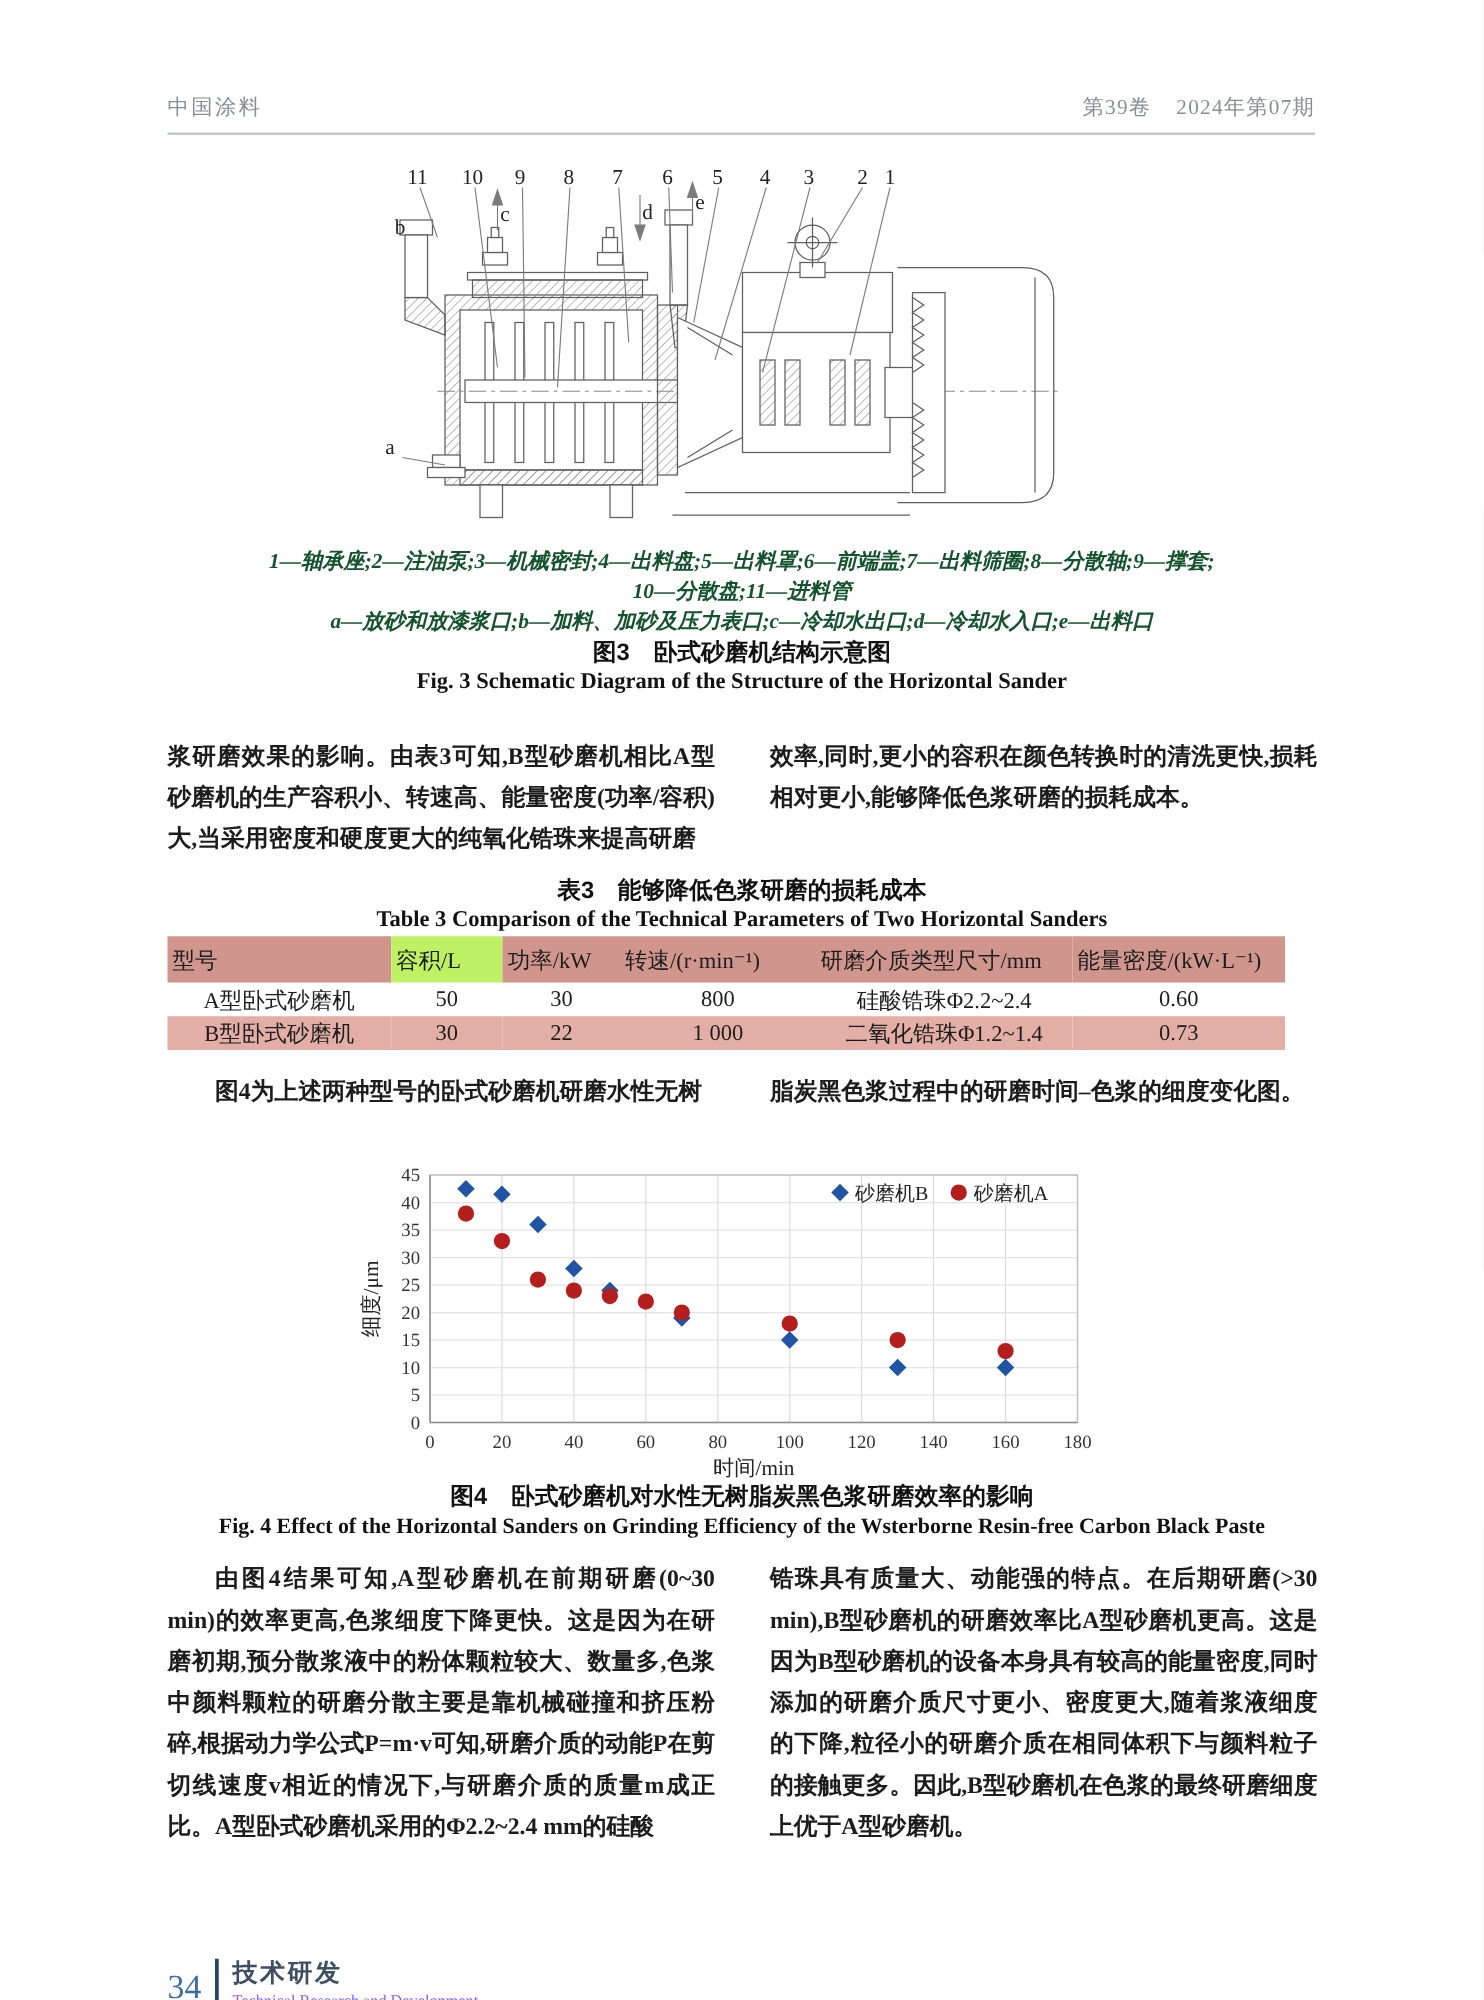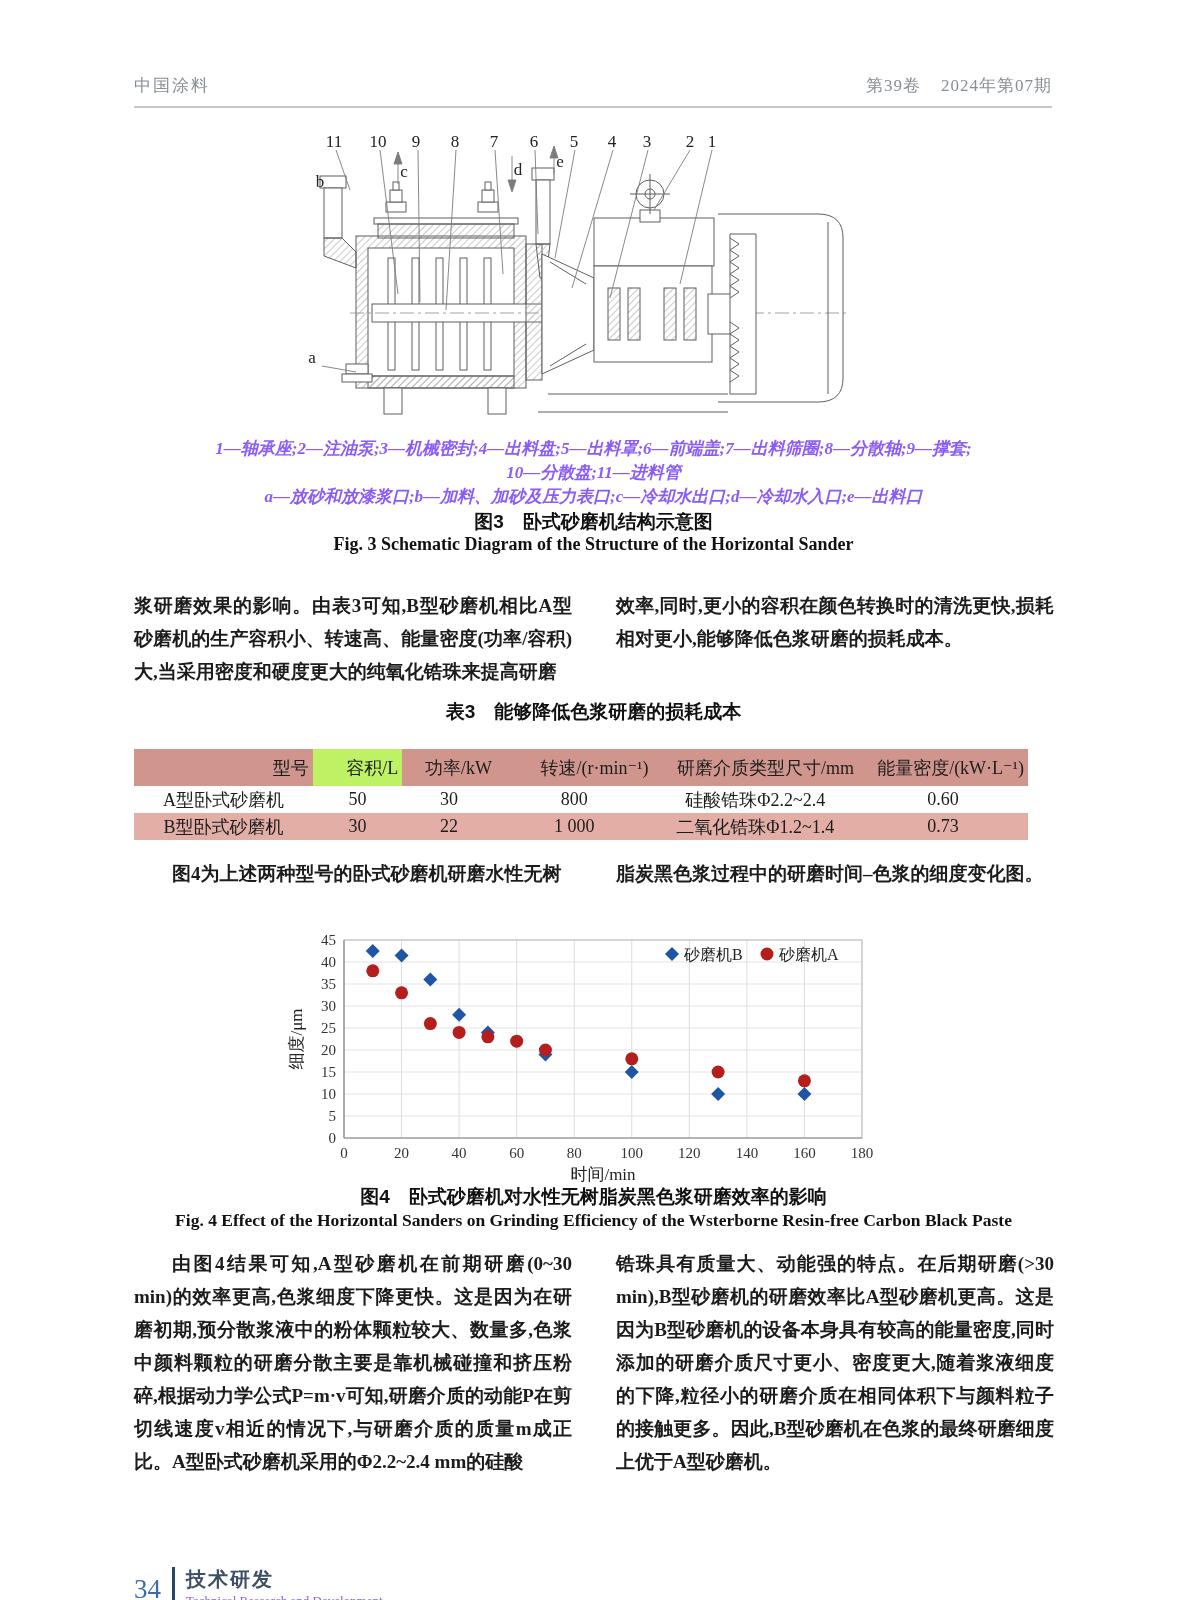--- a/index.html
+++ b/index.html
@@ -19,21 +19,21 @@
   
   .diagram{position:absolute; left:298px; top:126px; width:562px; height:308px;}
   .diagram svg{position:absolute; left:0; top:0;}
   .diag-label{
     position:absolute; transform:translate(-50%,-50%);
     font-size:17px; color:#222; font-family:"Liberation Serif",serif;
   }
   
   .fig3-legend{
     position:absolute; left:120px; width:947px; top:437px;
-    text-align:center; color:#8b5cf6; font-style:italic; font-weight:bold;
+    text-align:center; color:#14532d; font-style:italic; font-weight:bold;
     font-size:17px; line-height:24px;
   }
   .caption-cn{
     position:absolute; left:0; width:1187px; text-align:center;
     font-family:"Liberation Sans","DejaVu Sans",sans-serif;
     font-weight:bold; font-size:19px; color:#111;
   }
   .caption-en{
     position:absolute; left:0; width:1187px; text-align:center;
     font-weight:bold; font-size:18px; color:#111;
@@ -41,21 +41,21 @@
   
   .two-col{
     position:absolute; left:134px; width:920px;
     display:flex; gap:44px;
   }
   .col{width:438px; font-size:19px; line-height:33px; text-align:justify;font-weight:bold;}
   .indent{text-indent:2em;}
   
   .tbl-wrap{position:absolute; left:134px; top:749px; width:894px;}
   table.t3{border-collapse:collapse; width:894px; font-size:18px;}
-  table.t3 th{font-weight:normal; height:37px; text-align:right; padding:0 4px;}
+  table.t3 th{font-weight:normal; height:37px; text-align:left; padding:0 4px;}
   table.t3 td{height:27px; text-align:center; padding:0 4px;}
   
   .chart{position:absolute; left:286px; top:924px; width:590px; height:258px;}
   .chart text{font-family:"Liberation Serif","DejaVu Serif",serif;}
   
   .page-footer{
     position:absolute; left:134px; top:1567px;
     display:flex; align-items:stretch;
   }
   .page-num{font-size:27px; color:#3c6ea5; align-self:center; margin-right:11px;}
@@ -204,20 +204,21 @@
   </div>
   <div class="caption-cn" style="top:509px">图3　卧式砂磨机结构示意图</div>
   <div class="caption-en" style="top:534px">Fig. 3   Schematic Diagram of the Structure of the Horizontal Sander</div>
 
   <div class="two-col" style="top:589px">
     <div class="col">浆研磨效果的影响。由表3可知,B型砂磨机相比A型砂磨机的生产容积小、转速高、能量密度(功率/容积)大,当采用密度和硬度更大的纯氧化锆珠来提高研磨</div>
     <div class="col">效率,同时,更小的容积在颜色转换时的清洗更快,损耗相对更小,能够降低色浆研磨的损耗成本。</div>
   </div>
 
   <div class="caption-cn" style="top:699px">表3　能够降低色浆研磨的损耗成本</div>
+  <div class="caption-en" style="top:725px">Table 3   Comparison of the Technical Parameters of Two Horizontal Sanders</div>
   <div class="tbl-wrap">
     <table class="t3">
       <thead>
           <tr id="t3-head">
             <th style="background: rgb(208, 150, 142); width: 20%;">型号</th>
             <th style="background: #bef264; width: 10%;">容积/L</th>
             <th style="background: rgb(208, 150, 142); width: 10.5%;">功率/kW</th>
             <th style="background: rgb(208, 150, 142); width: 17.5%;">转速/(r·min⁻¹)</th>
             <th style="background: rgb(208, 150, 142); width: 23%;">研磨介质类型尺寸/mm</th>
             <th style="background: rgb(208, 150, 142); width: 19%;">能量密度/(kW·L⁻¹)</th>

